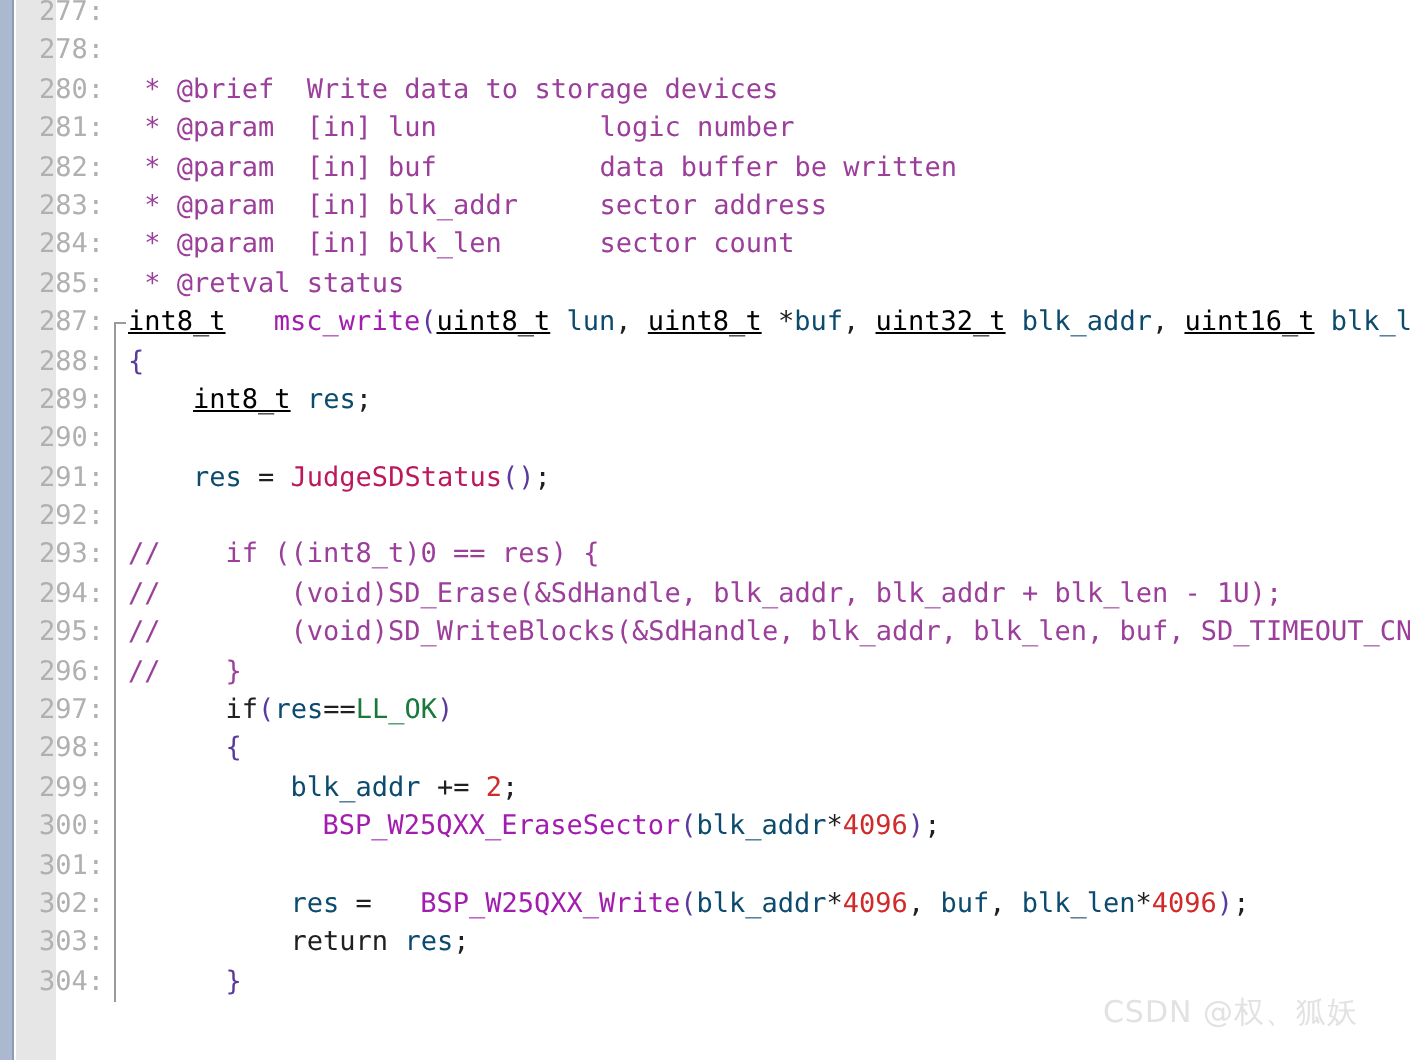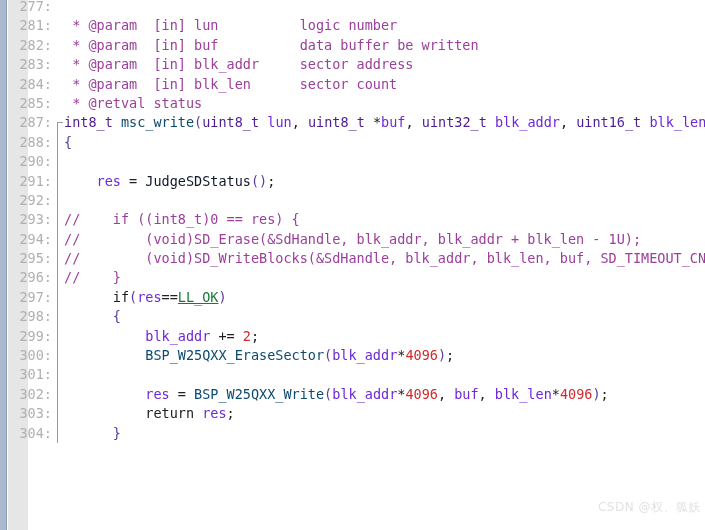--- a/index.html
+++ b/index.html
@@ -101,57 +101,60 @@
   .code {
     position: absolute;
     left: 64px;
     top: 0;
     color: #202020;
   }
 
   
   .t-cmt   { color: #9b3f9b; }    comments, // comments */
   .t-kw    { color: #2b2b9e; font-weight: bold; }  
-  .t-type  { color: #4c1d95; }   
-  .t-fn    { color: #0c4a6e; }   
-  .t-fn2   { color: #0f172a; }   
-  .t-var   { color: #6d28d9; }   
+  .t-type  { color: #000000; text-decoration: underline; }   
+  .t-fn    { color: #a21caf; margin-left: 16px; }   
+  .t-fn2   { color: #be185d; }   
+  .t-var   { color: #0c4a6e; }   
   .t-num   { color: #d12a2a; }   
-  .t-const { color: #1a7a3c; text-decoration: underline; }   
+  .t-const { color: #1a7a3c; }   
   .t-punc  { color: #5a3a9e; }   
   .t-plain { color: #202020; }
 
   .watermark {
     position: absolute;
-    right: 4px;
+    right: 26px;
     bottom: 14px;
     color: #e2e2e2;
     font-family: "DejaVu Sans", "Liberation Sans", sans-serif;
-    font-size: 12px;
+    font-size: 15px;
     letter-spacing: 0.5px;
     user-select: none;
   }
 </style>
 </head>
 <body>
 
 <div id="editor">
 
   <div class="edge-bar"></div>
   <div class="gutter-bg"></div>
 
   <div class="lines" id="lines-container">
       <div class="line"><span class="lnum">277:</span><span class="code"></span></div>
+      <div class="line"><span class="lnum">278:</span><span class="code"></span></div>
+      <div class="line"><span class="lnum">280:</span><span class="code"><span class="t-cmt"> * @brief  Write data to storage devices</span></span></div>
       <div class="line"><span class="lnum">281:</span><span class="code"><span class="t-cmt"> * @param  [in] lun          logic number</span></span></div>
       <div class="line"><span class="lnum">282:</span><span class="code"><span class="t-cmt"> * @param  [in] buf          data buffer be written</span></span></div>
       <div class="line"><span class="lnum">283:</span><span class="code"><span class="t-cmt"> * @param  [in] blk_addr     sector address</span></span></div>
       <div class="line"><span class="lnum">284:</span><span class="code"><span class="t-cmt"> * @param  [in] blk_len      sector count</span></span></div>
       <div class="line"><span class="lnum">285:</span><span class="code"><span class="t-cmt"> * @retval status</span></span></div>
       <div class="line"><span class="lnum">287:</span><span class="fold start"></span><span class="code"><span class="t-type">int8_t</span><span class="t-plain"> </span><span class="t-fn">msc_write</span><span class="t-punc">(</span><span class="t-type">uint8_t</span><span class="t-plain"> </span><span class="t-var">lun</span><span class="t-plain">, </span><span class="t-type">uint8_t</span><span class="t-plain"> *</span><span class="t-var">buf</span><span class="t-plain">, </span><span class="t-type">uint32_t</span><span class="t-plain"> </span><span class="t-var">blk_addr</span><span class="t-plain">, </span><span class="t-type">uint16_t</span><span class="t-plain"> </span><span class="t-var">blk_len</span></span></div>
       <div class="line"><span class="lnum">288:</span><span class="fold mid"></span><span class="code"><span class="t-punc">{</span></span></div>
+      <div class="line"><span class="lnum">289:</span><span class="fold mid"></span><span class="code"><span class="t-plain">    </span><span class="t-type">int8_t</span><span class="t-plain"> </span><span class="t-var">res</span><span class="t-plain">;</span></span></div>
       <div class="line"><span class="lnum">290:</span><span class="fold mid"></span><span class="code"></span></div>
       <div class="line"><span class="lnum">291:</span><span class="fold mid"></span><span class="code"><span class="t-plain">    </span><span class="t-var">res</span><span class="t-plain"> = </span><span class="t-fn2">JudgeSDStatus</span><span class="t-punc">()</span><span class="t-plain">;</span></span></div>
       <div class="line"><span class="lnum">292:</span><span class="fold mid"></span><span class="code"></span></div>
       <div class="line"><span class="lnum">293:</span><span class="fold mid"></span><span class="code"><span class="t-cmt">//    if ((int8_t)0 == res) {</span></span></div>
       <div class="line"><span class="lnum">294:</span><span class="fold mid"></span><span class="code"><span class="t-cmt">//        (void)SD_Erase(&amp;SdHandle, blk_addr, blk_addr + blk_len - 1U);</span></span></div>
       <div class="line"><span class="lnum">295:</span><span class="fold mid"></span><span class="code"><span class="t-cmt">//        (void)SD_WriteBlocks(&amp;SdHandle, blk_addr, blk_len, buf, SD_TIMEOUT_CNT);</span></span></div>
       <div class="line"><span class="lnum">296:</span><span class="fold mid"></span><span class="code"><span class="t-cmt">//    }</span></span></div>
       <div class="line"><span class="lnum">297:</span><span class="fold mid"></span><span class="code"><span class="t-plain">      </span><span class="t-kw">if</span><span class="t-punc">(</span><span class="t-var">res</span><span class="t-plain">==</span><span class="t-const">LL_OK</span><span class="t-punc">)</span></span></div>
       <div class="line"><span class="lnum">298:</span><span class="fold mid"></span><span class="code"><span class="t-plain">      </span><span class="t-punc">{</span></span></div>
       <div class="line"><span class="lnum">299:</span><span class="fold mid"></span><span class="code"><span class="t-plain">          </span><span class="t-var">blk_addr</span><span class="t-plain"> += </span><span class="t-num">2</span><span class="t-plain">;</span></span></div>

